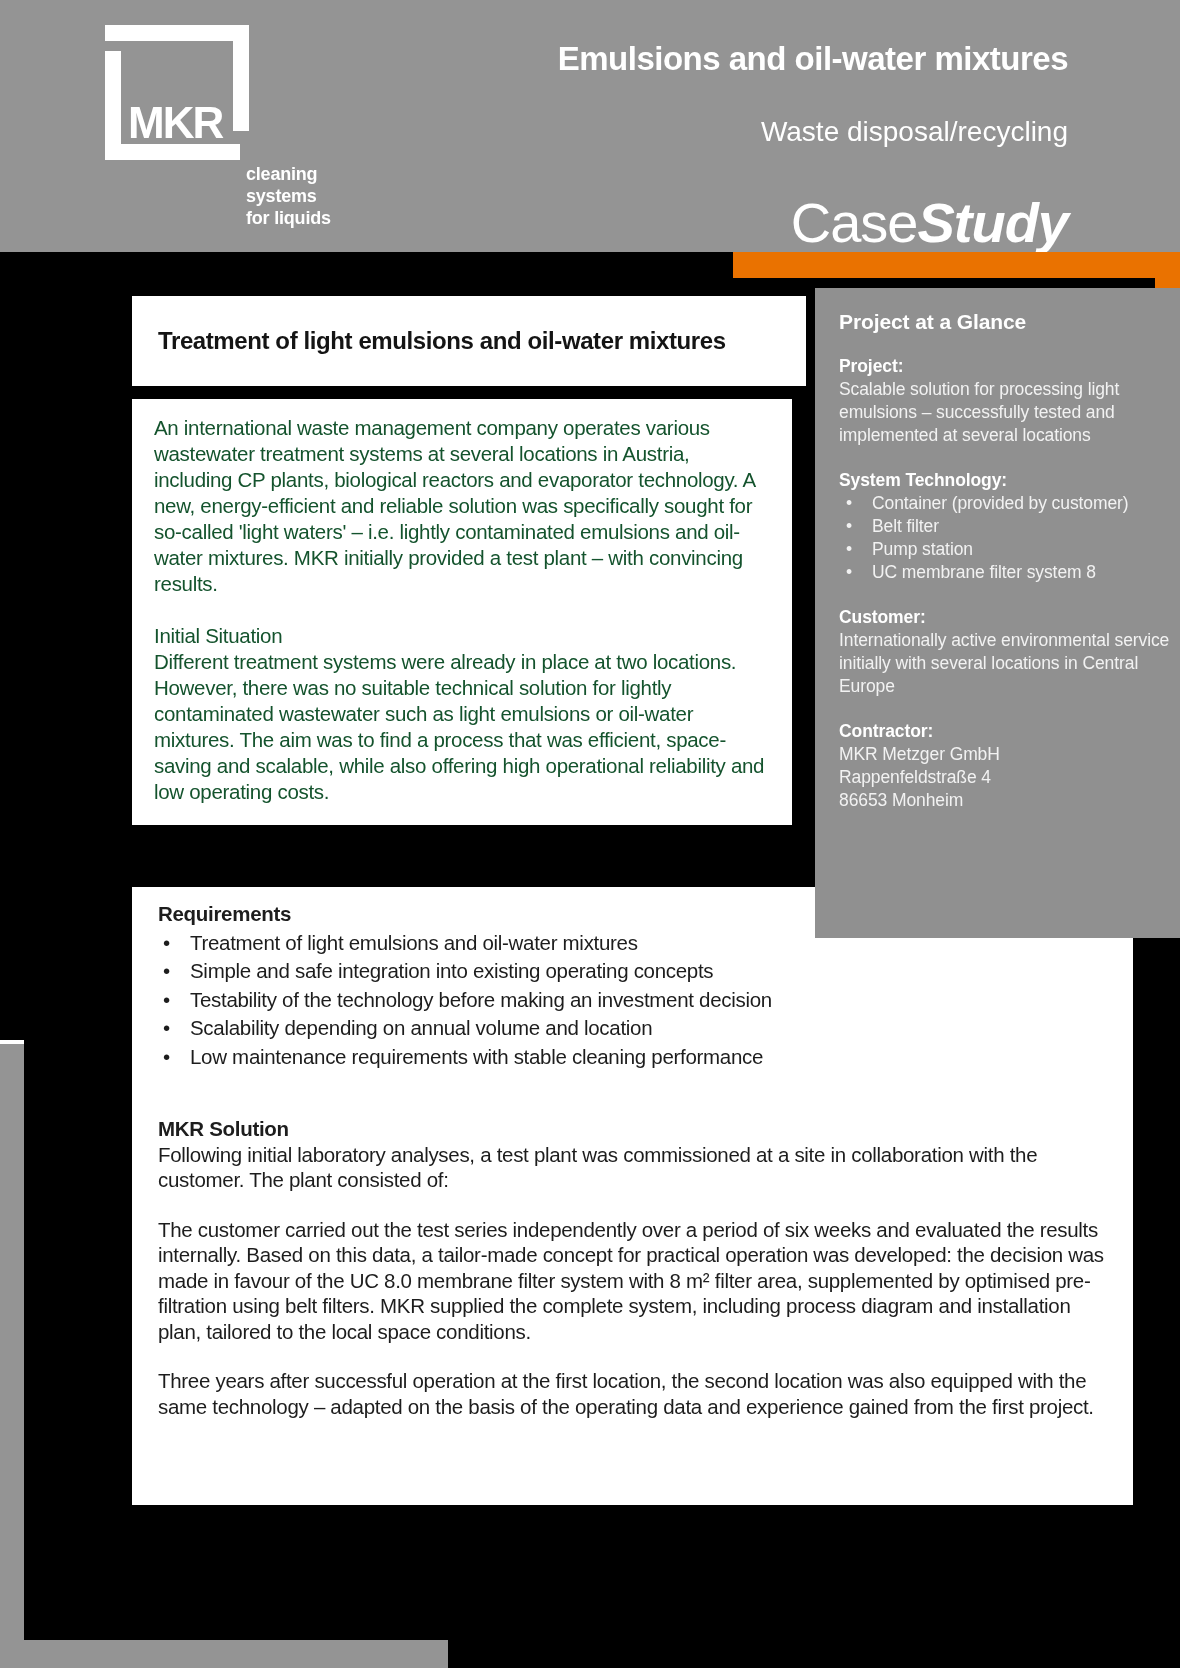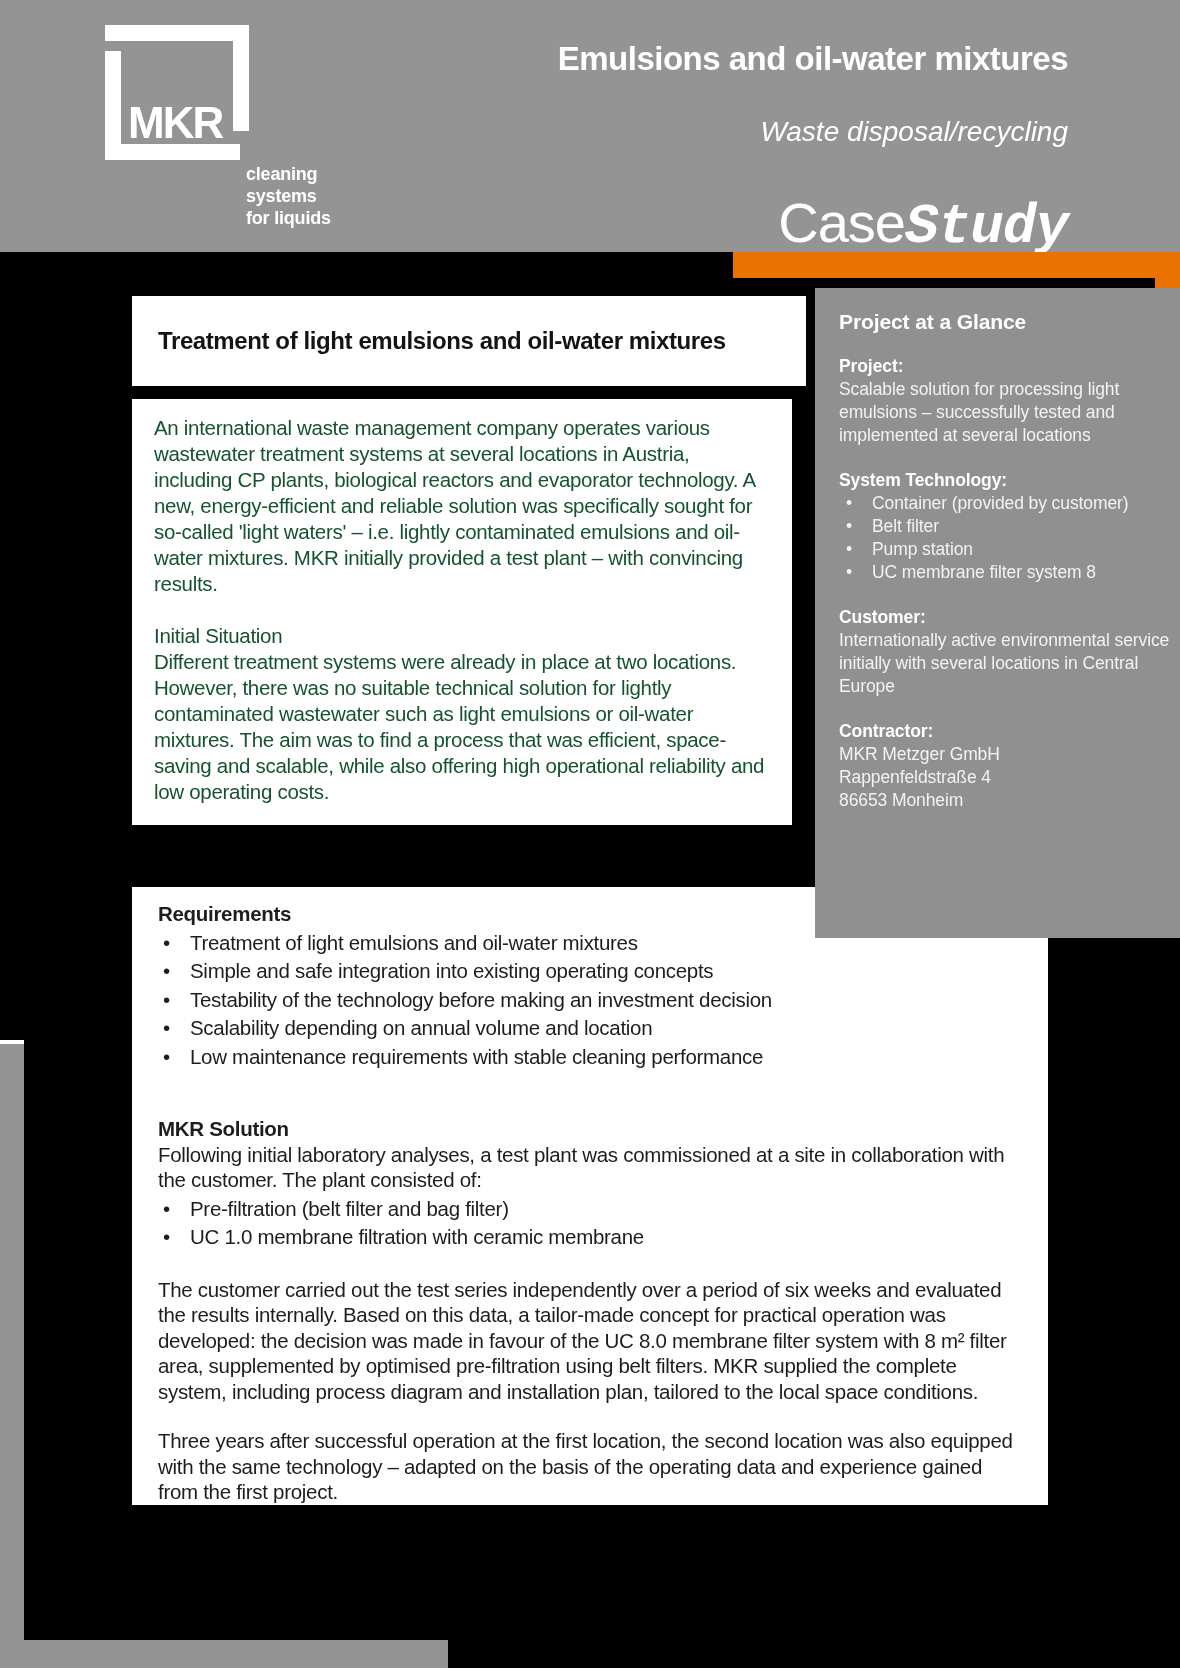--- a/index.html
+++ b/index.html
@@ -19,24 +19,24 @@
   .logo-text {
     position:absolute; left:23px; bottom:15px; color:#fff;
     font-weight:bold; font-size:44px; line-height:1; letter-spacing:-2px;
   }
   .tagline {
     position:absolute; left:246px; top:163px; color:#fff;
     font-weight:bold; font-size:18px; line-height:22px; letter-spacing:-0.2px;
   }
   .header-right { position:absolute; right:112px; top:40px; text-align:right; color:#fff; }
   .header-title { font-size:33px; font-weight:bold; letter-spacing:-0.5px; line-height:38px; }
-  .header-subtitle { font-size:28px; font-style:italic; font-weight:normal; margin-top:37px; line-height:34px; }
+  .header-subtitle { font-size:28px; font-weight:normal; margin-top:37px; line-height:34px; }
   .header-casestudy { margin-top:44px; font-size:56px; line-height:60px; letter-spacing:-1px; }
   .cs-regular { font-weight:normal; }
-  .cs-bold { font-weight:bold; font-style:italic;font-family:Liberation Mono, monospace; }
+  .cs-bold { font-weight:bold; font-style:italic; }
 
   
   .black-bg { position:absolute; left:0; top:252px; width:1180px; height:1416px; background:#000; }
   .orange-band   { position:absolute; left:733px; top:252px; width:447px; height:26px; background:#ea7200; }
   .orange-stripe { position:absolute; left:1155px; top:278px; width:25px; height:595px; background:#ea7200; }
   .left-edge-line { position:absolute; left:0; top:1040px; width:24px; height:4px; background:#fff; }
   .left-edge      { position:absolute; left:0; top:1044px; width:24px; height:624px; background:#949494; }
   .bottom-bar     { position:absolute; left:0; top:1640px; width:448px; height:28px; background:#949494; }
 
   
@@ -49,21 +49,21 @@
   .intro-box {
     position:absolute; left:132px; top:399px; width:660px; height:426px; background:#fff;
     box-sizing:border-box; padding:16px 22px; color:#14532d;
     font-size:20.5px; line-height:26px; letter-spacing:-0.3px;
   }
   .intro-box p { margin:0; }
   .blank-line { height:26px; }
   .inline-heading { font-weight:normal; }
 
   .solution-box {
-    position:absolute; left:132px; top:887px; width:916px; height:618px; background:#fff;
+    position:absolute; left:132px; top:887px; width:1001px; height:618px; background:#fff;
     box-sizing:border-box; padding:14px 26px; color:#1d1d1d;
     font-size:20.5px; line-height:25.5px; letter-spacing:-0.3px;
   }
   .solution-box p { margin:0; }
   .section-heading { font-weight:bold; margin:0; }
   .main-list { list-style:none; margin:3px 0 0 0; padding:0; }
   .main-list li { position:relative; padding-left:32px; margin-bottom:3px; }
   .main-list li::before { content:"\2022"; position:absolute; left:5px; }
   .gap-lg { height:44px; }
   .gap-md { height:24px; }
@@ -131,24 +131,20 @@
     <ul class="main-list">
         <li>Treatment of light emulsions and oil-water mixtures</li>
         <li>Simple and safe integration into existing operating concepts</li>
         <li>Testability of the technology before making an investment decision</li>
         <li>Scalability depending on annual volume and location</li>
         <li>Low maintenance requirements with stable cleaning performance</li>
       </ul>
     <div class="gap-lg"></div>
     <div class="section-heading">MKR Solution</div>
     <p>Following initial laboratory analyses, a test plant was commissioned at a site in collaboration with the customer. The plant consisted of:</p>
-    <ul class="main-list">
-        <li>Pre-filtration (belt filter and bag filter)</li>
-        <li>UC 1.0 membrane filtration with ceramic membrane</li>
-      </ul>
     <div class="gap-md"></div>
     <p>The customer carried out the test series independently over a period of six weeks and evaluated the results internally. Based on this data, a tailor-made concept for practical operation was developed: the decision was made in favour of the UC 8.0 membrane filter system with 8 m² filter area, supplemented by optimised pre-filtration using belt filters. MKR supplied the complete system, including process diagram and installation plan, tailored to the local space conditions.</p>
     <div class="gap-md"></div>
     <p>Three years after successful operation at the first location, the second location was also equipped with the same technology – adapted on the basis of the operating data and experience gained from the first project.</p>
   </div>
 
   <div class="sidebar">
     <h2>Project at a Glance</h2>
 
     <div class="sb-section">

